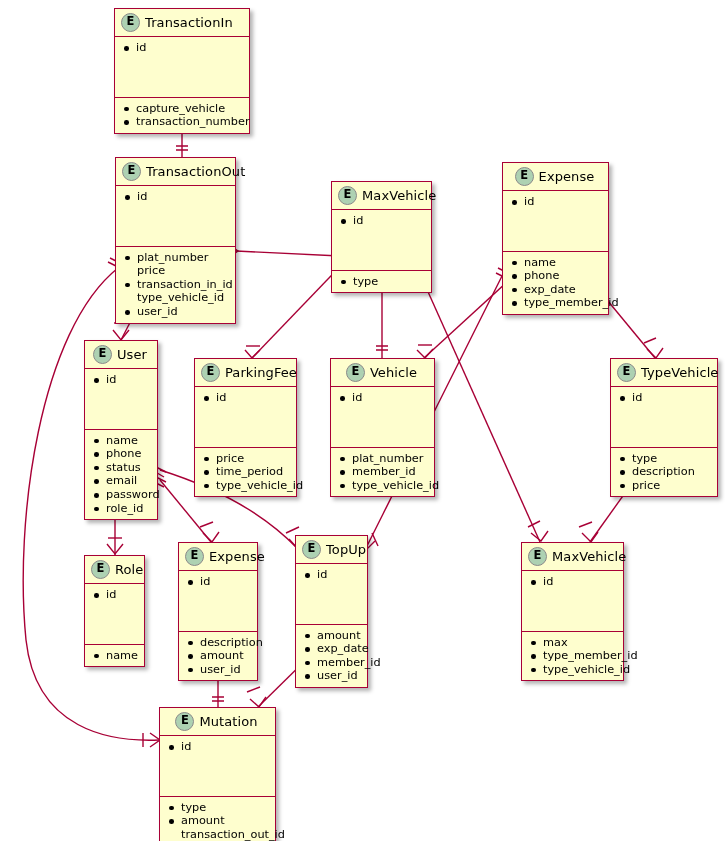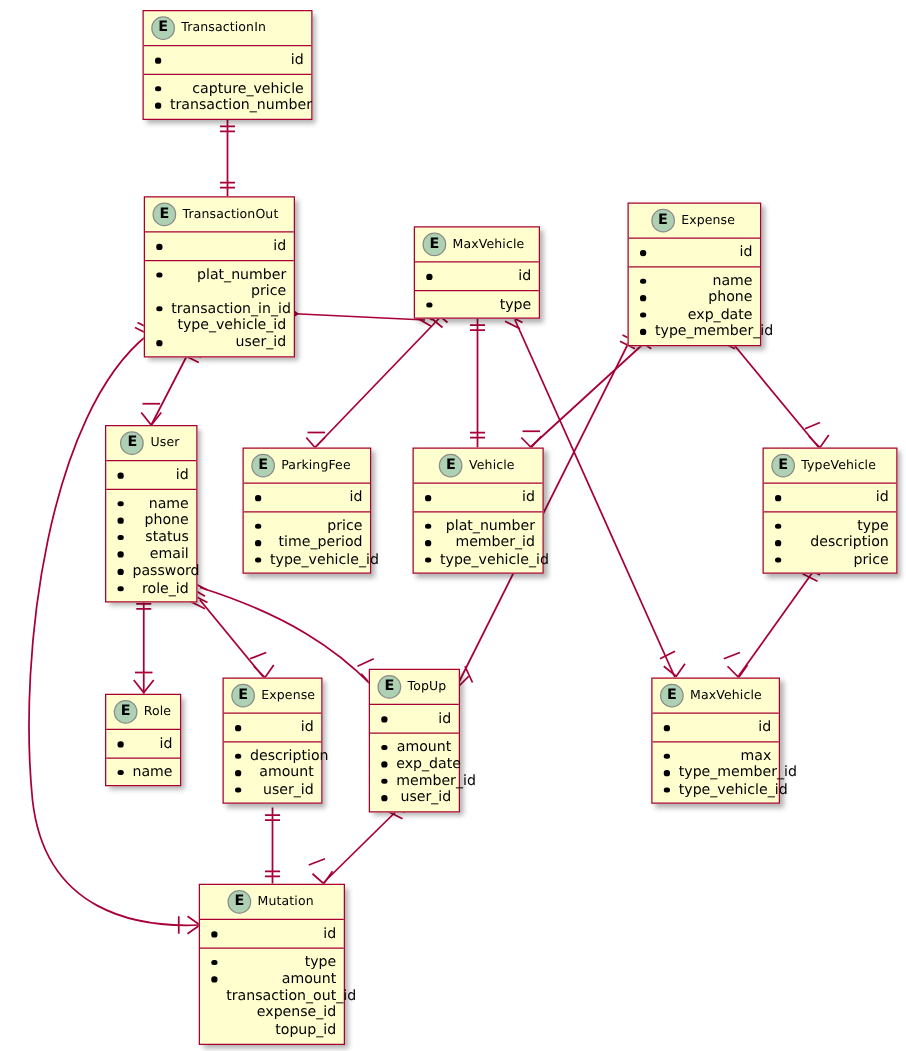--- a/index.html
+++ b/index.html
@@ -48,30 +48,30 @@
     background: #ADD1B2;
     border: 1.5px solid #8A8A8A;
     color: #000000;
     font-size: 11.5px;
     font-weight: bold;
     line-height: 15px;
     text-align: center;
     font-family: "DejaVu Sans", "Liberation Sans", sans-serif;
   }
   .ent-name {
-    font-size: 10px;
+    font-size: 13px;
     color: #000000;
     letter-spacing: 0.1px;
   }
   .ent-sect {
     padding: 4px 6px 4px 8px;
-    text-align: right;
   }
   .ent-sect + .ent-sect {
     border-top: 1.4px solid #A80036;
+    margin-top: 38px;
   }
   .field {
     font-size: 11.3px;
     color: #000000;
     line-height: 13.6px;
     white-space: nowrap;
     padding-left: 13px;
     position: relative;
   }
   .field.bulleted::before {

